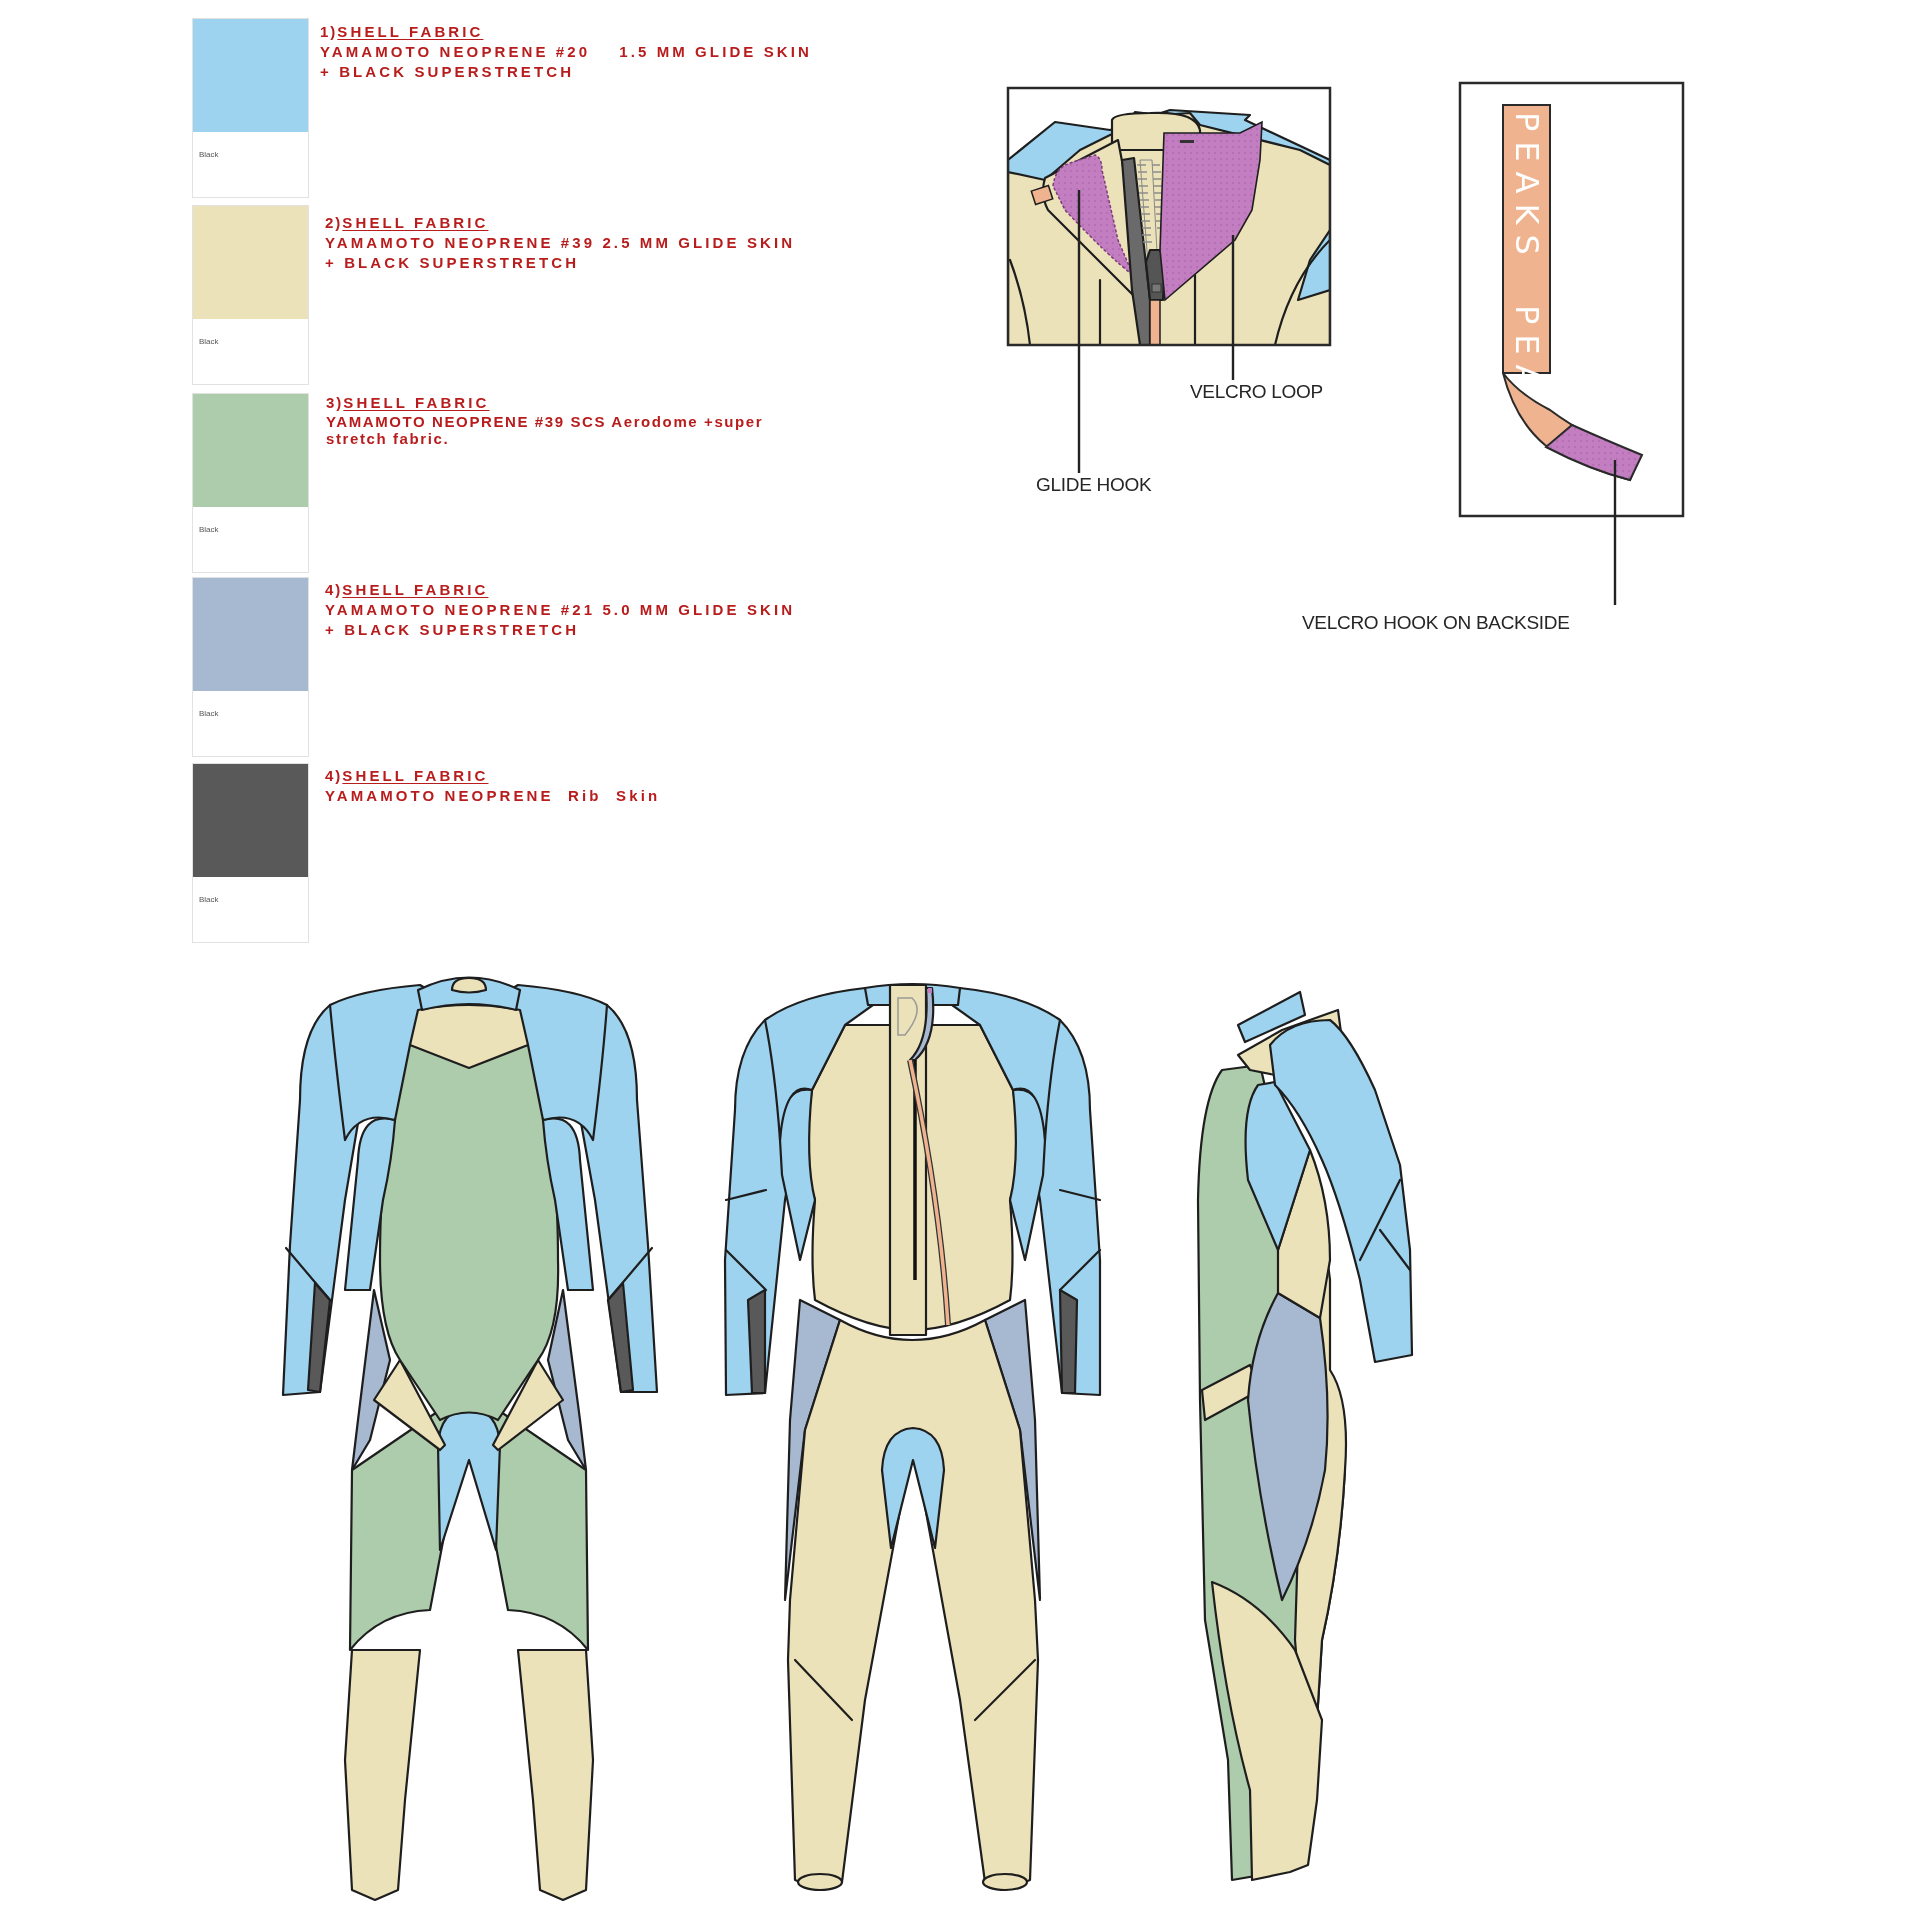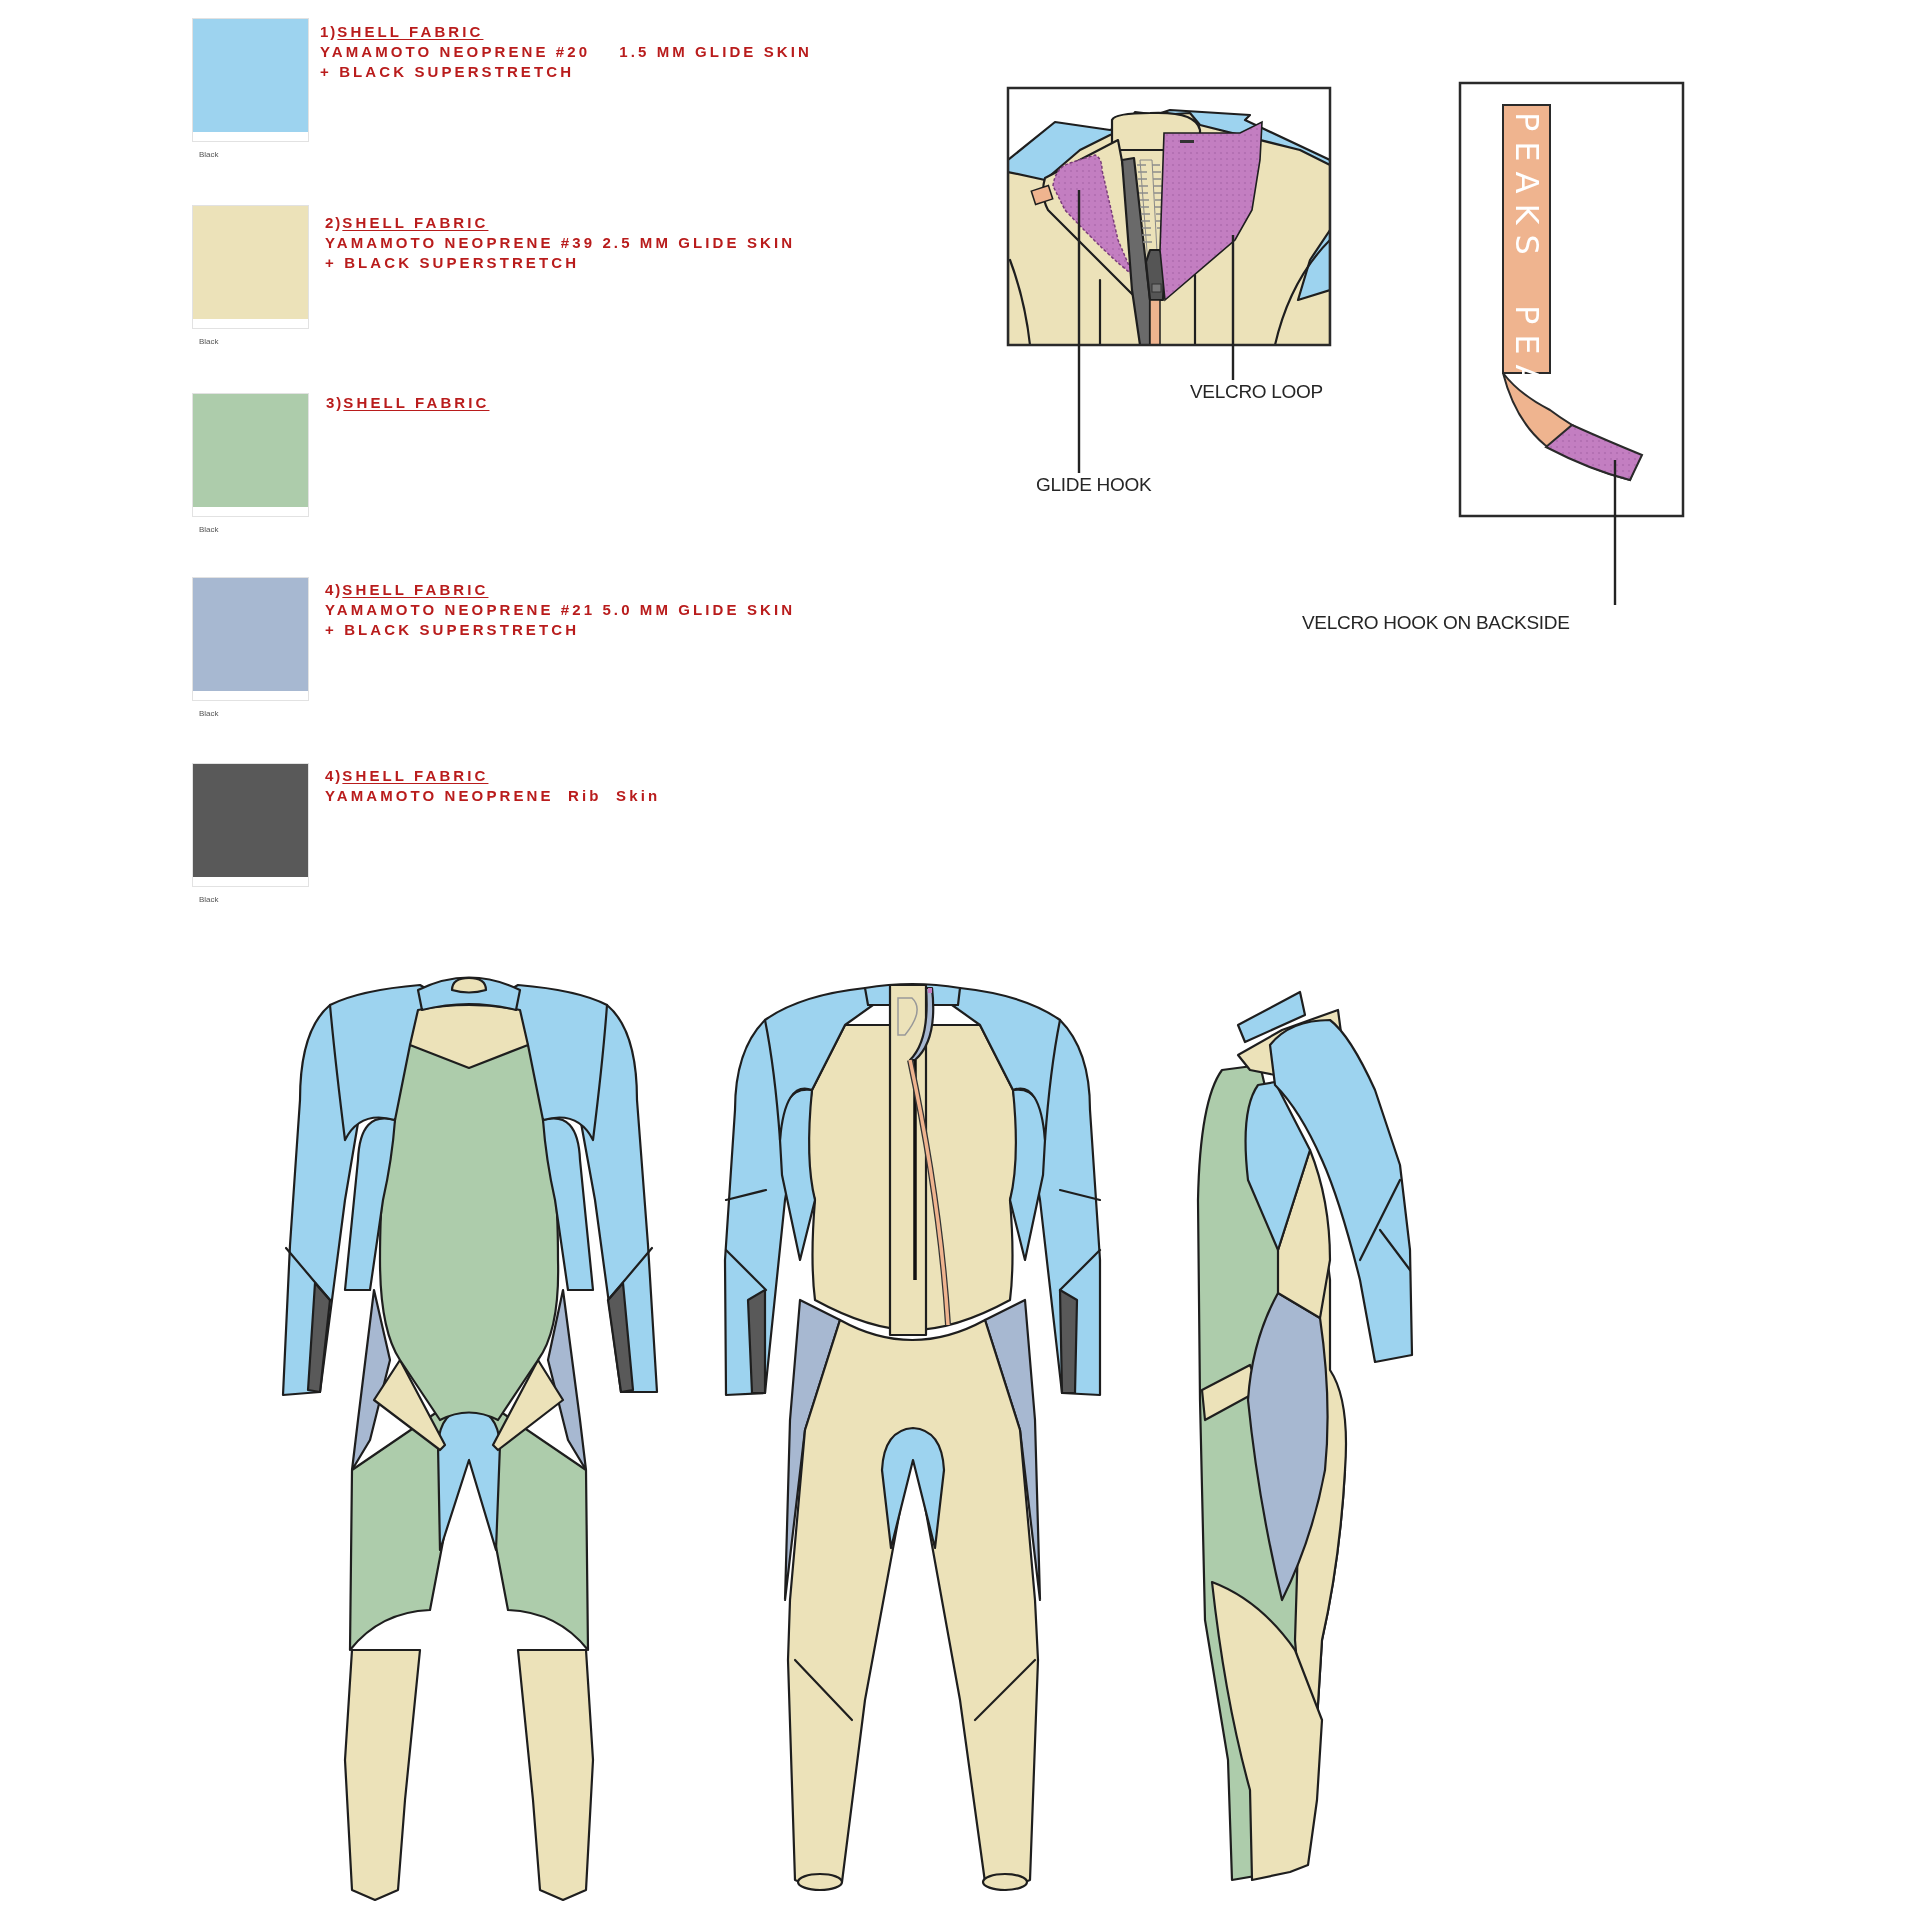--- a/index.html
+++ b/index.html
@@ -1,17 +1,17 @@
 <!DOCTYPE html>
 <html><head>
 <meta charset="utf-8">
 <style>
   html,body{margin:0;padding:0;background:#ffffff;}
   body{width:1918px;height:1922px;position:relative;overflow:hidden;font-family:"Liberation Sans",sans-serif;}
-  .swatch{position:absolute;left:192px;width:117px;height:124px;border:1px solid #e2e2e2;background:#fff;box-sizing:border-box;}
+  .swatch{position:absolute;left:192px;width:117px;height:180px;border:1px solid #e2e2e2;background:#fff;box-sizing:border-box;}
   .swatch .color{position:absolute;left:0;top:0;width:100%;height:113px;}
   .swatch .sw-label{position:absolute;left:6px;top:131px;font-size:8px;color:#555;}
   .spec{position:absolute;font-family:"Liberation Sans",sans-serif;font-weight:bold;color:#b91c1c;font-size:15px;letter-spacing:3.1px;line-height:20px;}
   .spec .title-num{letter-spacing:2px;}
   .spec .title{text-decoration:underline;text-underline-offset:2px;}
   .spec .desc{display:block;white-space:pre;}
   .spec .desc.mixed{letter-spacing:1.6px;line-height:17px;white-space:normal;width:520px;}
   .callout{position:absolute;font-family:"Liberation Sans",sans-serif;font-size:19px;color:#262626;white-space:nowrap;letter-spacing:-0.3px;}
   svg.art{position:absolute;left:0;top:0;}
   .ln{stroke:#1e1e1e;stroke-width:2.2;stroke-linejoin:round;stroke-linecap:round;}
@@ -40,20 +40,21 @@
     <span class="desc">YAMAMOTO NEOPRENE #39 2.5 MM GLIDE SKIN</span>
     <span class="desc">+ BLACK SUPERSTRETCH</span>
   </div>
 
   <div class="swatch" style="top:393px">
     <div class="color" style="background:#adccab"></div>
     <span class="sw-label">Black</span>
   </div>
   <div class="spec" style="left:326px;top:393px">
     <span class="title-num">3)</span><span class="title">SHELL  FABRIC</span>
+    <span class="desc mixed"><span>YAMAMOTO NEOPRENE #39  SCS  Aerodome  +super</span><br><span>stretch  fabric.</span></span>
   </div>
 
   <div class="swatch" style="top:577px">
     <div class="color" style="background:#a7b8d1"></div>
     <span class="sw-label">Black</span>
   </div>
   <div class="spec" style="left:325px;top:580px">
     <span class="title-num">4)</span><span class="title">SHELL  FABRIC</span>
     <span class="desc">YAMAMOTO NEOPRENE #21 5.0 MM GLIDE SKIN</span>
     <span class="desc">+ BLACK SUPERSTRETCH</span>

